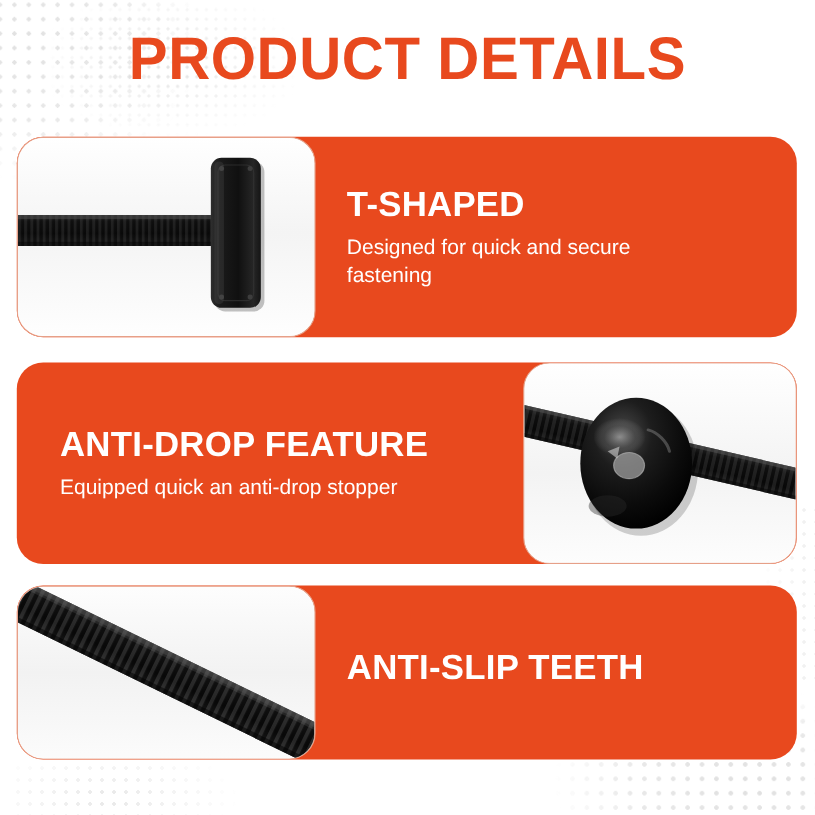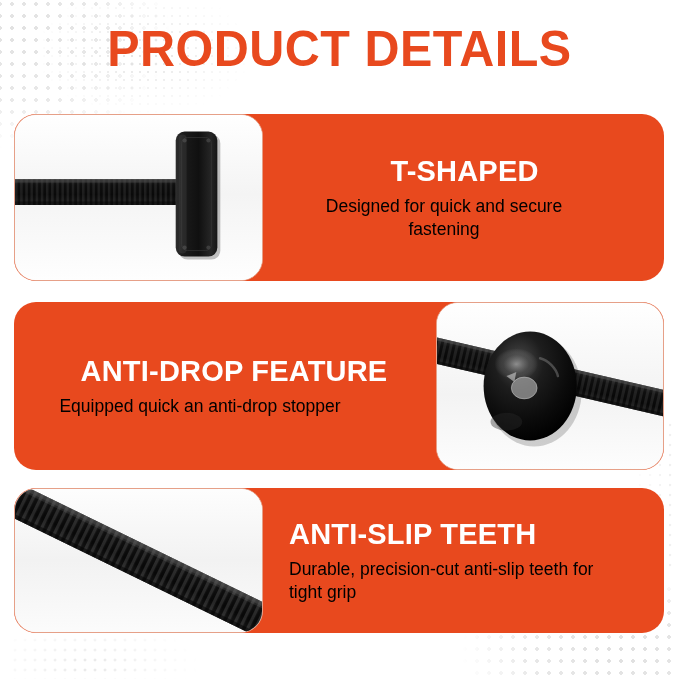--- a/index.html
+++ b/index.html
@@ -104,31 +104,31 @@
   
   .card {
     position: absolute;
     left: 14px;
     width: 650px;
     background: #E8491E;
     border-radius: 22px;
     overflow: hidden;
     z-index: 2;
   }
-  .card-1 { top: 114px;  height: 167px; text-align: center; }
+  .card-1 { top: 114px;  height: 167px; }
   .card-2 { top: 302px;  height: 168px; }
   .card-3 { top: 488px;  height: 145px; }
 
   .card-inner {
     display: flex;
     width: 100%;
     height: 100%;
     align-items: stretch;
   }
-  .card-inner.reverse { flex-direction: row-reverse; text-align: center; }
+  .card-inner.reverse { flex-direction: row-reverse; }
 
   
   .photo-panel {
     position: relative;
     width: 249px;
     flex: 0 0 249px;
     background: #fdfdfd;
     border: 1px solid #e6a088;
     border-radius: 22px;
     overflow: hidden;
@@ -156,21 +156,21 @@
     font-family: "Liberation Sans Narrow", "Liberation Sans", sans-serif;
     white-space: nowrap;
   }
   .card-2 .feature-title { font-size: 29px; }
 
   .feature-desc {
     font-size: 17.5px;
     line-height: 23px;
     font-weight: normal;
     max-width: 310px;
-    color: #000000;
+    color: #ffffff;
   }
   .card-2 .feature-desc { max-width: 300px; }
 
   
   .photo-svg { display: block; width: 100%; height: 100%; }
 </style>
 </head>
 <body>
 
 <div class="halftone halftone-tl"></div>
@@ -335,17 +335,16 @@
           <rect x="-120" y="66" width="430" height="34" rx="3" fill="url(#teeth3)" opacity="0.6"></rect>
           <rect x="-120" y="66" width="430" height="4" fill="#6a6a6a" opacity="0.4"></rect>
           <rect x="-120" y="96" width="430" height="4" fill="#000000" opacity="0.5"></rect>
           <rect x="-120" y="70" width="430" height="2" fill="#ffffff" opacity="0.08"></rect>
         </g>
       </svg>
     </div>
 
     <div class="text-panel">
       <div class="feature-title">ANTI-SLIP TEETH</div>
-      <div class="feature-desc">Durable, precision-cut anti-slip teeth for tight grip</div>
     </div>
 
   </div>
 </section>
 
 </body></html>

